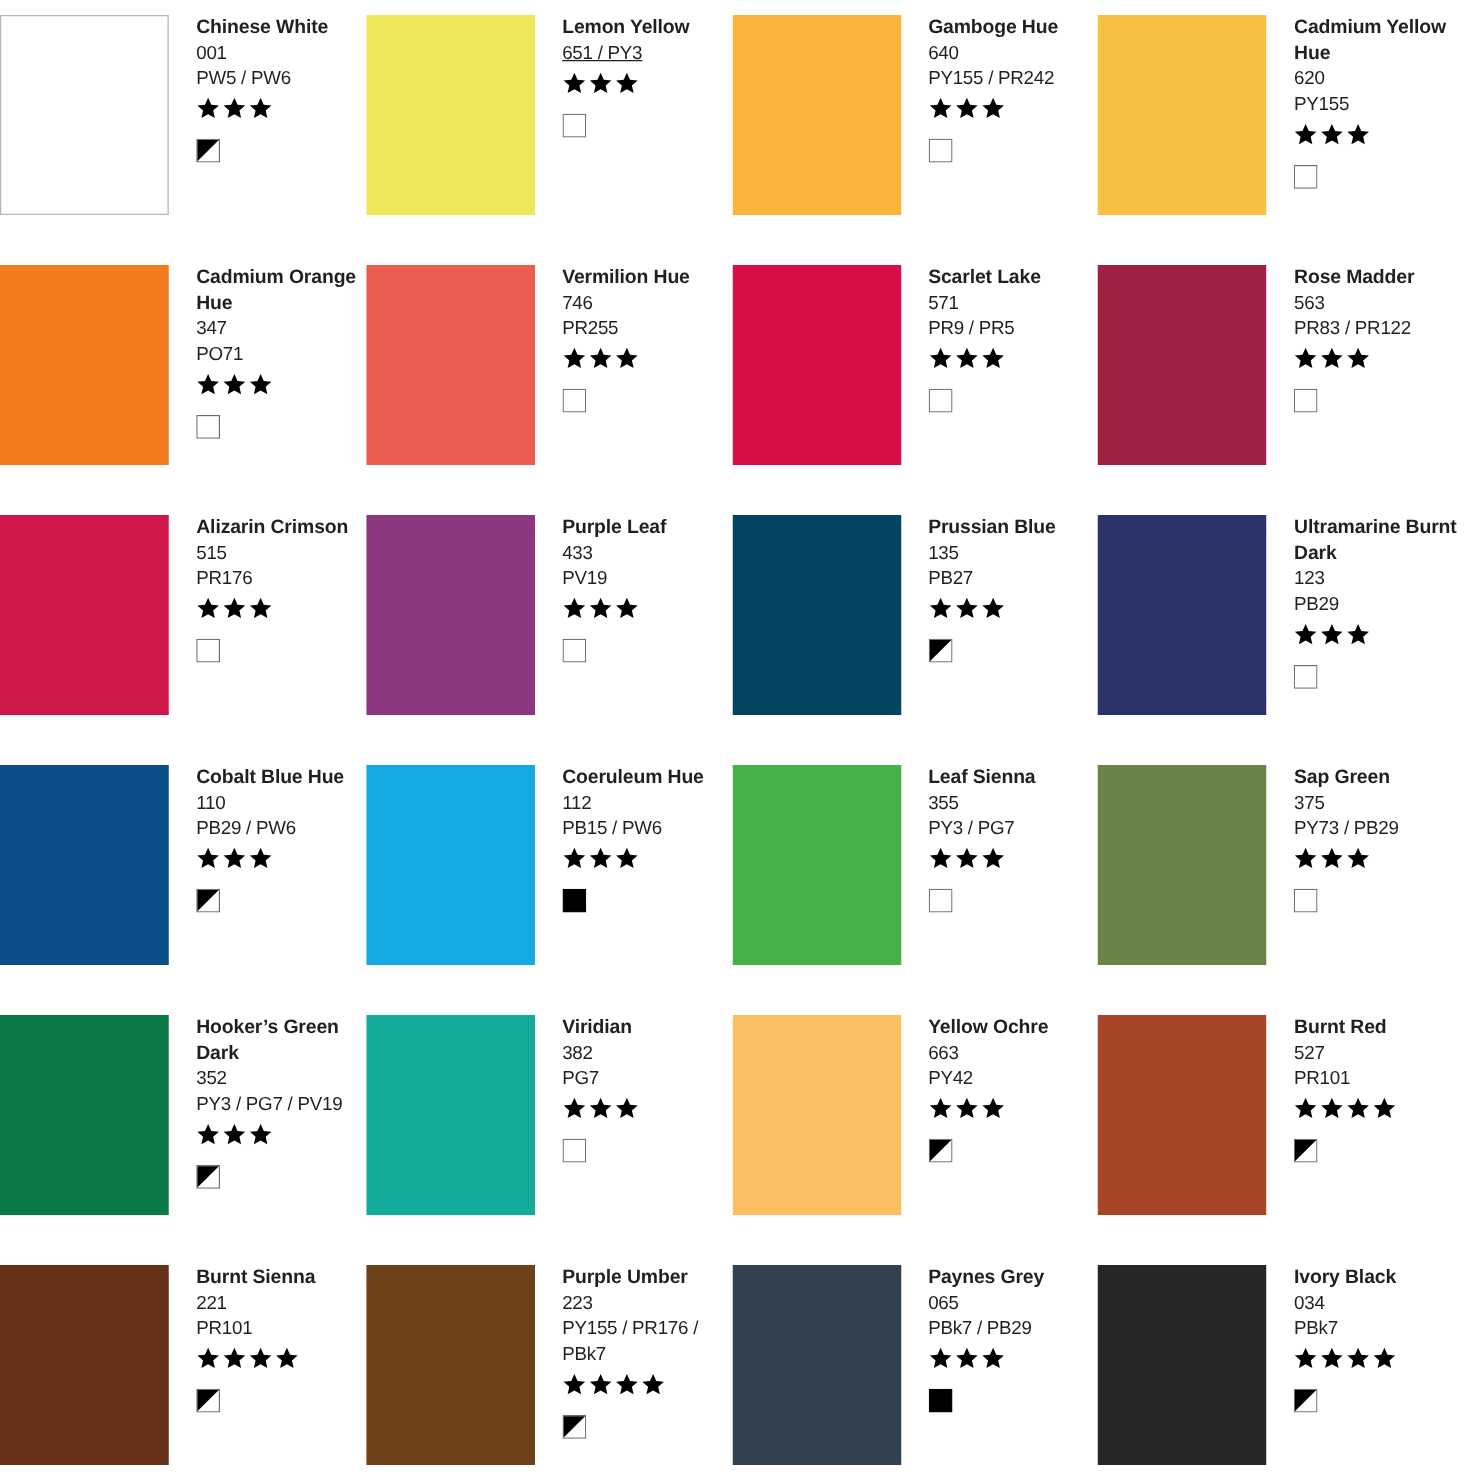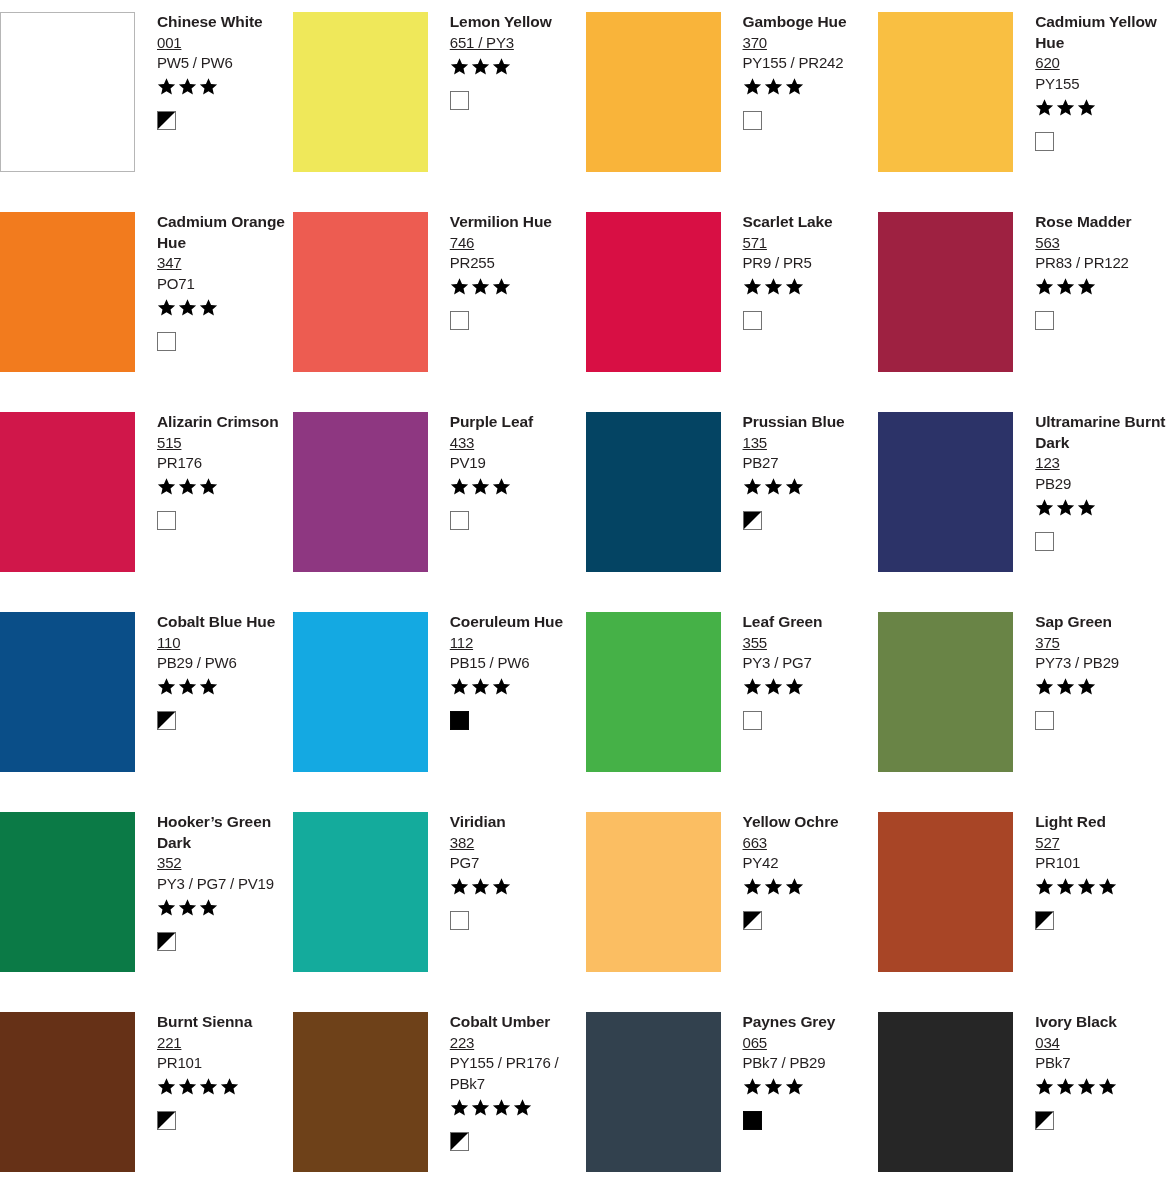--- a/index.html
+++ b/index.html
@@ -48,21 +48,20 @@
     font-weight:bold;
     font-size:15.5px;
     line-height:20.5px;
     letter-spacing:-0.1px;
     white-space:normal;
   }
   .swatch-code{
     font-size:15px;
     line-height:20.5px;
     letter-spacing:-0.2px;
-    text-decoration:underline;
   }
   .swatch-pigment{
     font-size:15px;
     line-height:20.5px;
     letter-spacing:-0.2px;
   }
   .swatch-inline{
     font-size:15px;
     line-height:20.5px;
     letter-spacing:-0.2px;
@@ -157,21 +156,21 @@
               <rect x="0.5" y="0.5" width="19" height="19" fill="#ffffff" stroke="#6d6d6d" stroke-width="1"></rect>
             </svg>
           </span>
         </div>
       </div>
     </div>
     <div class="swatch-cell">
       <div class="swatch-chip" title="Gamboge Hue" style="background: rgb(249, 180, 58);"></div>
       <div class="swatch-info">
         <div class="swatch-name">Gamboge Hue</div>
-        <div class="swatch-code">370</div>
+        <div class="swatch-code">640</div>
         <div class="swatch-pigment">PY155 / PR242</div>
         <div class="stars-row">
           <span>
             <svg class="star-glyph" viewBox="0 0 24 24" aria-hidden="true">
               <polygon fill="#000000" points="12,1.6 15.2,8.7 22.9,9.4 17.1,14.5 18.8,22.1 12,18.1 5.2,22.1 6.9,14.5 1.1,9.4 8.8,8.7"></polygon>
             </svg>
           </span>
           <span>
             <svg class="star-glyph" viewBox="0 0 24 24" aria-hidden="true">
               <polygon fill="#000000" points="12,1.6 15.2,8.7 22.9,9.4 17.1,14.5 18.8,22.1 12,18.1 5.2,22.1 6.9,14.5 1.1,9.4 8.8,8.7"></polygon>
@@ -542,21 +541,21 @@
             <svg class="opacity-box" viewBox="0 0 20 20" aria-hidden="true">
               <rect x="0.5" y="0.5" width="19" height="19" fill="#000000" stroke="#000000" stroke-width="1"></rect>
             </svg>
           </span>
         </div>
       </div>
     </div>
     <div class="swatch-cell">
       <div class="swatch-chip" title="Leaf Green" style="background: rgb(69, 177, 71);"></div>
       <div class="swatch-info">
-        <div class="swatch-name">Leaf Green</div>
+        <div class="swatch-name">Leaf Sienna</div>
         <div class="swatch-code">355</div>
         <div class="swatch-pigment">PY3 / PG7</div>
         <div class="stars-row">
           <span>
             <svg class="star-glyph" viewBox="0 0 24 24" aria-hidden="true">
               <polygon fill="#000000" points="12,1.6 15.2,8.7 22.9,9.4 17.1,14.5 18.8,22.1 12,18.1 5.2,22.1 6.9,14.5 1.1,9.4 8.8,8.7"></polygon>
             </svg>
           </span>
           <span>
             <svg class="star-glyph" viewBox="0 0 24 24" aria-hidden="true">
@@ -704,21 +703,21 @@
               <rect x="0.5" y="0.5" width="19" height="19" fill="#ffffff" stroke="#6d6d6d" stroke-width="1"></rect>
               <polygon fill="#000000" points="1,1 19,1 1,19"></polygon>
             </svg>
           </span>
         </div>
       </div>
     </div>
     <div class="swatch-cell">
       <div class="swatch-chip" title="Light Red" style="background: rgb(168, 69, 38);"></div>
       <div class="swatch-info">
-        <div class="swatch-name">Light Red</div>
+        <div class="swatch-name">Burnt Red</div>
         <div class="swatch-code">527</div>
         <div class="swatch-pigment">PR101</div>
         <div class="stars-row">
           <span>
             <svg class="star-glyph" viewBox="0 0 24 24" aria-hidden="true">
               <polygon fill="#000000" points="12,1.6 15.2,8.7 22.9,9.4 17.1,14.5 18.8,22.1 12,18.1 5.2,22.1 6.9,14.5 1.1,9.4 8.8,8.7"></polygon>
             </svg>
           </span>
           <span>
             <svg class="star-glyph" viewBox="0 0 24 24" aria-hidden="true">
@@ -780,21 +779,21 @@
               <rect x="0.5" y="0.5" width="19" height="19" fill="#ffffff" stroke="#6d6d6d" stroke-width="1"></rect>
               <polygon fill="#000000" points="1,1 19,1 1,19"></polygon>
             </svg>
           </span>
         </div>
       </div>
     </div>
     <div class="swatch-cell">
       <div class="swatch-chip" title="Burnt Umber" style="background: rgb(110, 65, 25);"></div>
       <div class="swatch-info">
-        <div class="swatch-name">Cobalt Umber</div>
+        <div class="swatch-name">Purple Umber</div>
         <div class="swatch-code">223</div>
         <div class="swatch-pigment">PY155 / PR176 / PBk7</div>
         <div class="stars-row">
           <span>
             <svg class="star-glyph" viewBox="0 0 24 24" aria-hidden="true">
               <polygon fill="#000000" points="12,1.6 15.2,8.7 22.9,9.4 17.1,14.5 18.8,22.1 12,18.1 5.2,22.1 6.9,14.5 1.1,9.4 8.8,8.7"></polygon>
             </svg>
           </span>
           <span>
             <svg class="star-glyph" viewBox="0 0 24 24" aria-hidden="true">

